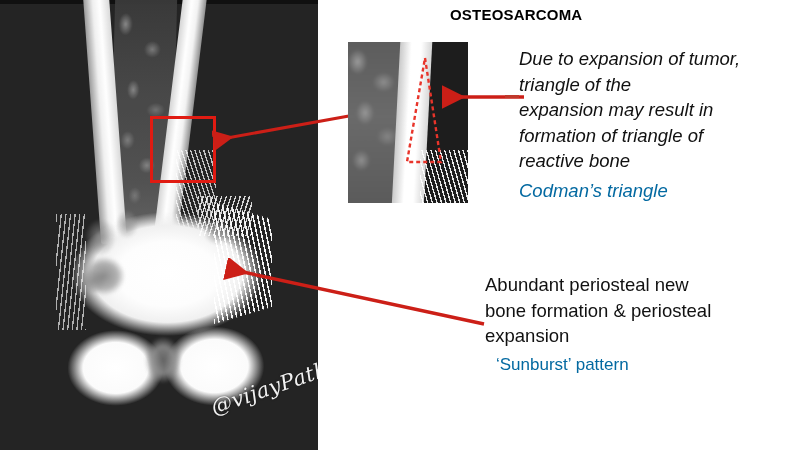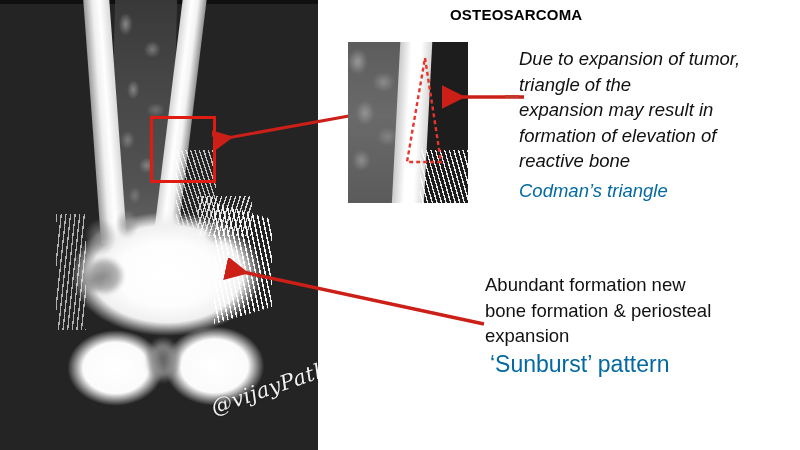--- a/index.html
+++ b/index.html
@@ -155,21 +155,21 @@
     position:absolute;left:450px;top:6px;
     font-size:15px;font-weight:bold;color:#000;letter-spacing:.2px;
     white-space:nowrap;
   }
   .text-block{position:absolute;color:#111;font-size:18.5px;line-height:25.5px;}
   #block-codman{left:519px;top:46px;width:278px;font-style:italic;}
   #block-sunburst{left:485px;top:272px;width:300px;}
   .text-block .line{white-space:nowrap;}
   .emph{color:#0369a1;}
   #codman-emph{margin-top:4px;font-size:18.5px;}
-  #sunburst-emph{margin-top:3px;margin-left:5px;font-size:23px;}
+  #sunburst-emph{margin-top:3px;margin-left:11px;font-size:17px;}
 
   
   #stub-codman{position:absolute;left:505px;top:95px;width:14px;height:3px;background:#c0392b;}
 </style>
 </head>
 <body>
 
 <div id="slide">
 
   <div id="xray-panel">
@@ -233,25 +233,25 @@
     <line x1="262" y1="66" x2="7" y2="11" stroke="#cc1f17" stroke-width="3.4" marker-end="url(#ah-left3)"></line>
   </svg>
 
   <div id="title">OSTEOSARCOMA</div>
 
   <div id="stub-codman"></div>
   <div class="text-block" id="block-codman">
     <div class="line">Due to expansion of tumor,</div>
     <div class="line">triangle of the</div>
     <div class="line">expansion may result in</div>
-    <div class="line">formation of elevation of</div>
+    <div class="line">formation of triangle of</div>
     <div class="line">reactive bone</div>
     <div class="line emph" id="codman-emph">Codman’s triangle</div>
   </div>
 
   <div class="text-block" id="block-sunburst">
-    <div class="line">Abundant formation new</div>
+    <div class="line">Abundant periosteal new</div>
     <div class="line">bone formation  &amp; periosteal</div>
     <div class="line">expansion</div>
     <div class="line emph" id="sunburst-emph">‘Sunburst’ pattern</div>
   </div>
 
 </div>
 
 </body></html>

